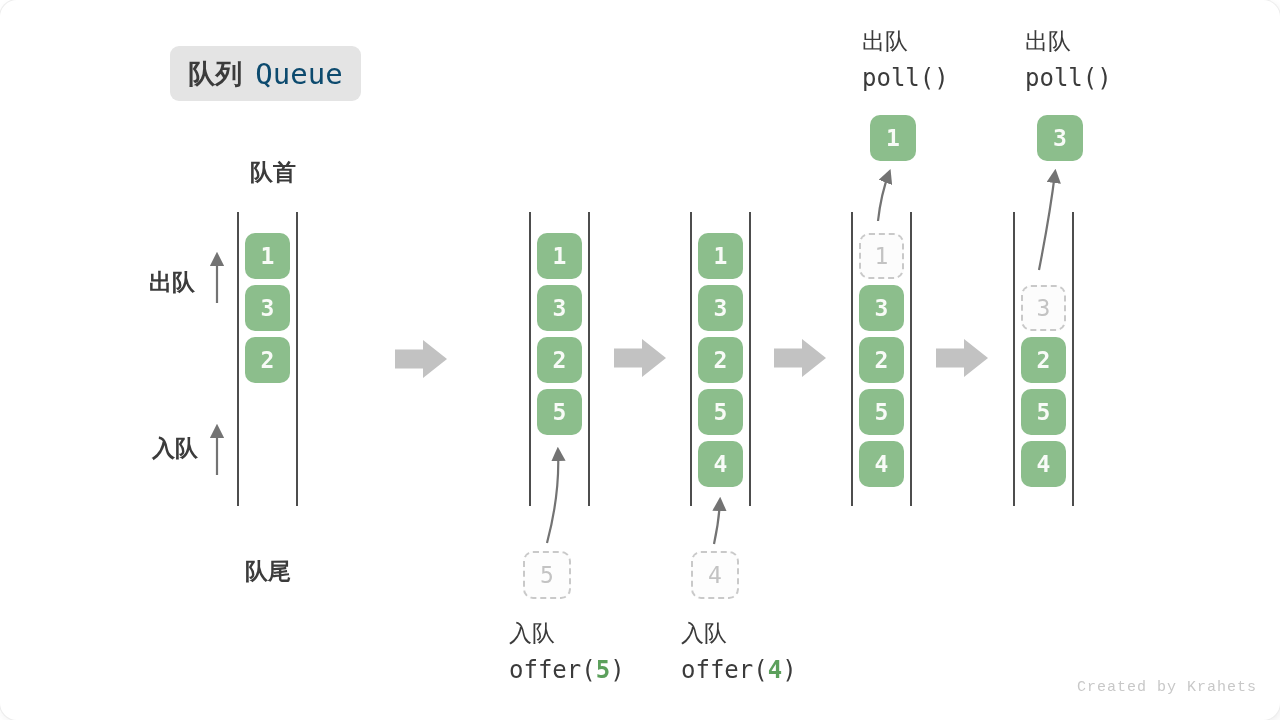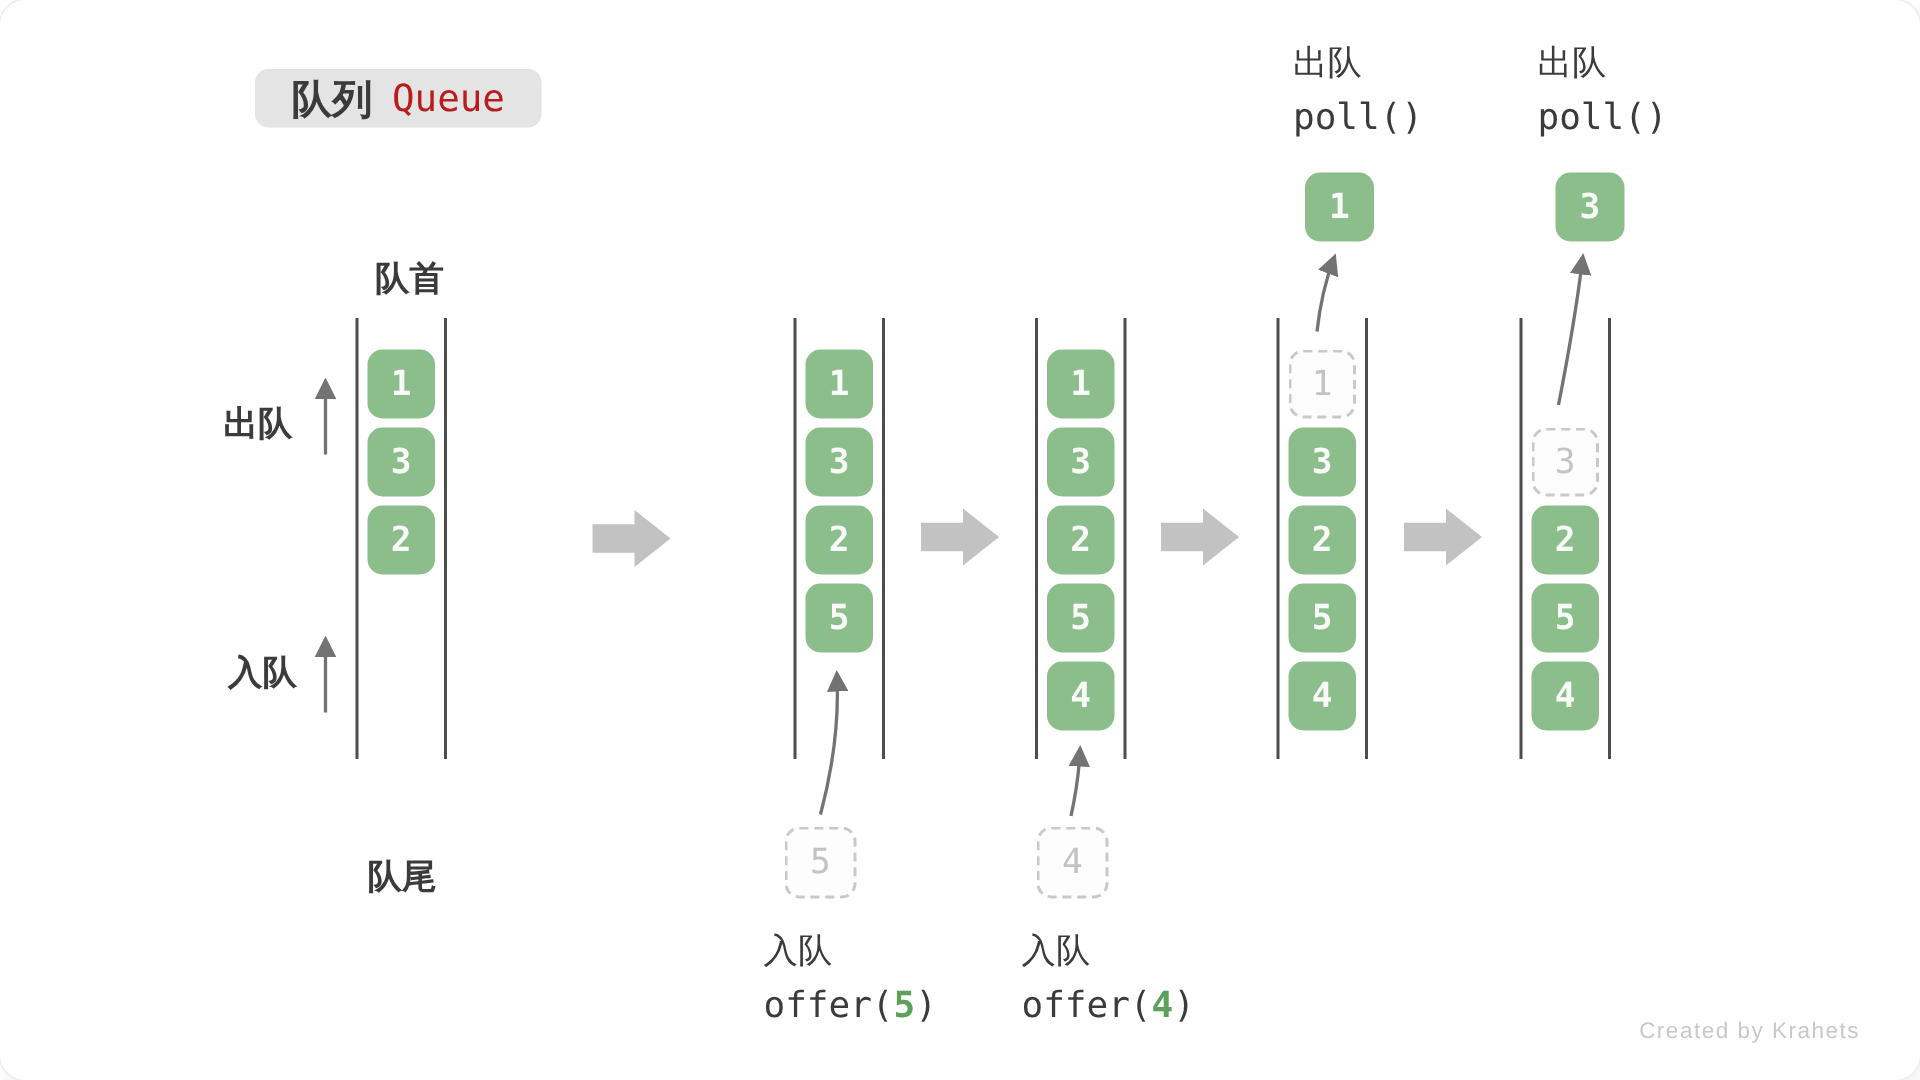--- a/index.html
+++ b/index.html
@@ -4,27 +4,27 @@
 <style>
   html,body{margin:0;padding:0;background:#ffffff;}
   .canvas{
     position:relative;width:1280px;height:720px;background:#ffffff;
     border-radius:17px;box-shadow:0 0 0 1px #ededed, 2px 3px 10px rgba(0,0,0,.07);
     overflow:hidden;
     font-family:"Liberation Sans","DejaVu Sans",sans-serif;color:#3b3b3b;
   }
   .arrows{position:absolute;left:0;top:0;width:1280px;height:720px;pointer-events:none;}
   .badge{
-    position:absolute;left:170px;top:46px;width:191px;height:39px;background:#e4e4e4;
+    position:absolute;left:170px;top:46px;width:191px;height:55px;background:#e4e4e4;
     border-radius:9px;display:flex;align-items:center;justify-content:center;gap:13px;
   }
   .badge-zh{font-size:27px;font-weight:700;color:#3b3b3b;}
-  .badge-en{font-family:"DejaVu Sans Mono","Liberation Mono",monospace;font-size:25px;color:#b91c1c;}
+  .badge-en{font-family:"DejaVu Sans Mono","Liberation Mono",monospace;font-size:29px;color:#0c4a6e;}
   .lbl{position:absolute;font-weight:700;font-size:23px;color:#3b3b3b;white-space:nowrap;}
-  .lbl-center{transform:translateX(-50%);margin-top:13px;}
+  .lbl-center{transform:translateX(-50%);}
   .queue{
     position:absolute;top:212px;width:61px;height:294px;box-sizing:border-box;
     border-left:2px solid #4d4d4d;border-right:2px solid #4d4d4d;
   }
   .cell{
     position:absolute;left:6px;width:45px;height:46px;border-radius:10px;background:#8cbe8c;
     color:#f8fbf7;display:flex;align-items:center;justify-content:center;
     font-family:"DejaVu Sans Mono","Liberation Mono",monospace;font-size:23px;font-weight:700;
   }
   .ghost{
@@ -40,22 +40,22 @@
   .popped{
     position:absolute;width:46px;height:46px;border-radius:10px;background:#8cbe8c;
     color:#f8fbf7;display:flex;align-items:center;justify-content:center;
     font-family:"DejaVu Sans Mono","Liberation Mono",monospace;font-size:23px;font-weight:700;
   }
   .op{position:absolute;font-size:23px;color:#3b3b3b;white-space:nowrap;}
   .op .action{font-weight:500;line-height:30px;margin-bottom:7px;}
   .op .code{font-family:"DejaVu Sans Mono","Liberation Mono",monospace;line-height:30px;font-size:24px;}
   .arg{color:#5ca05c;font-weight:700;}
   .footer{
-    position:absolute;right:40px;bottom:24px;
-    font-family:Liberation Sans, sans-serif;
+    position:absolute;right:23px;bottom:24px;
+    font-family:Liberation Mono, monospace;
     font-size:15px;color:#c8c8c8;letter-spacing:1px;
   }
 </style>
 </head>
 <body>
 
 <div class="canvas">
 
   <svg class="arrows" viewBox="0 0 1280 720">
     <defs>

